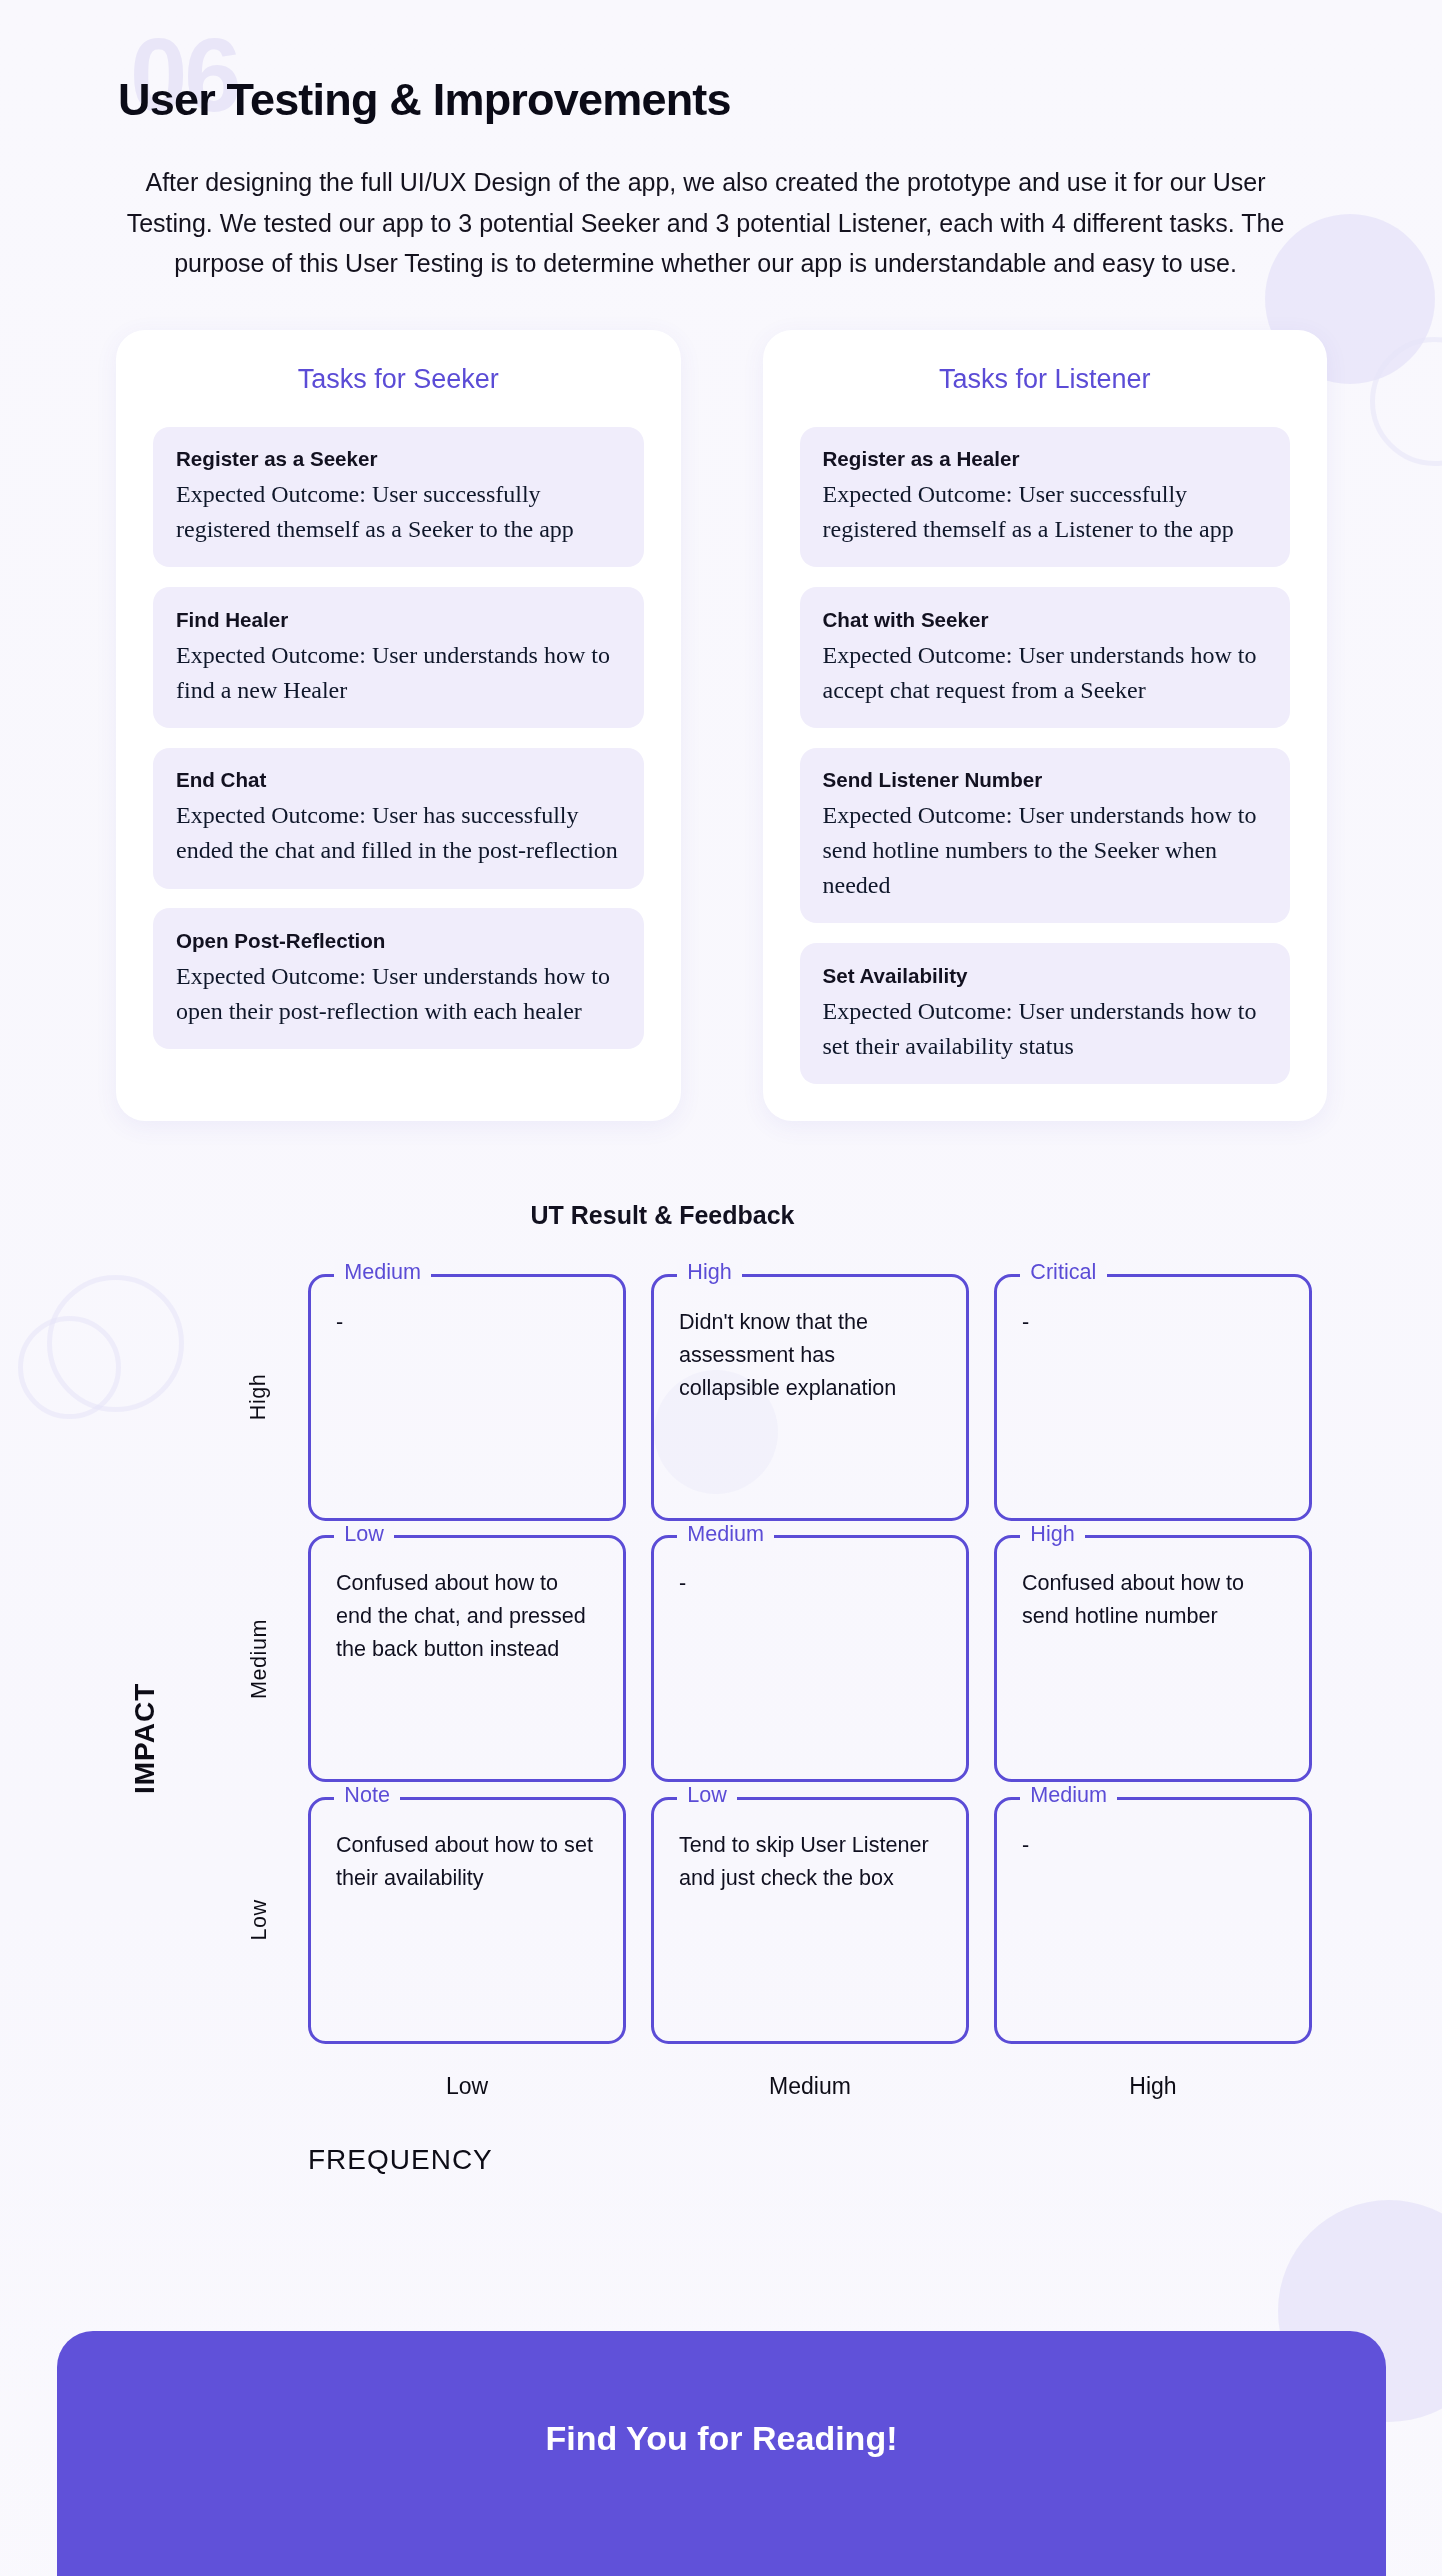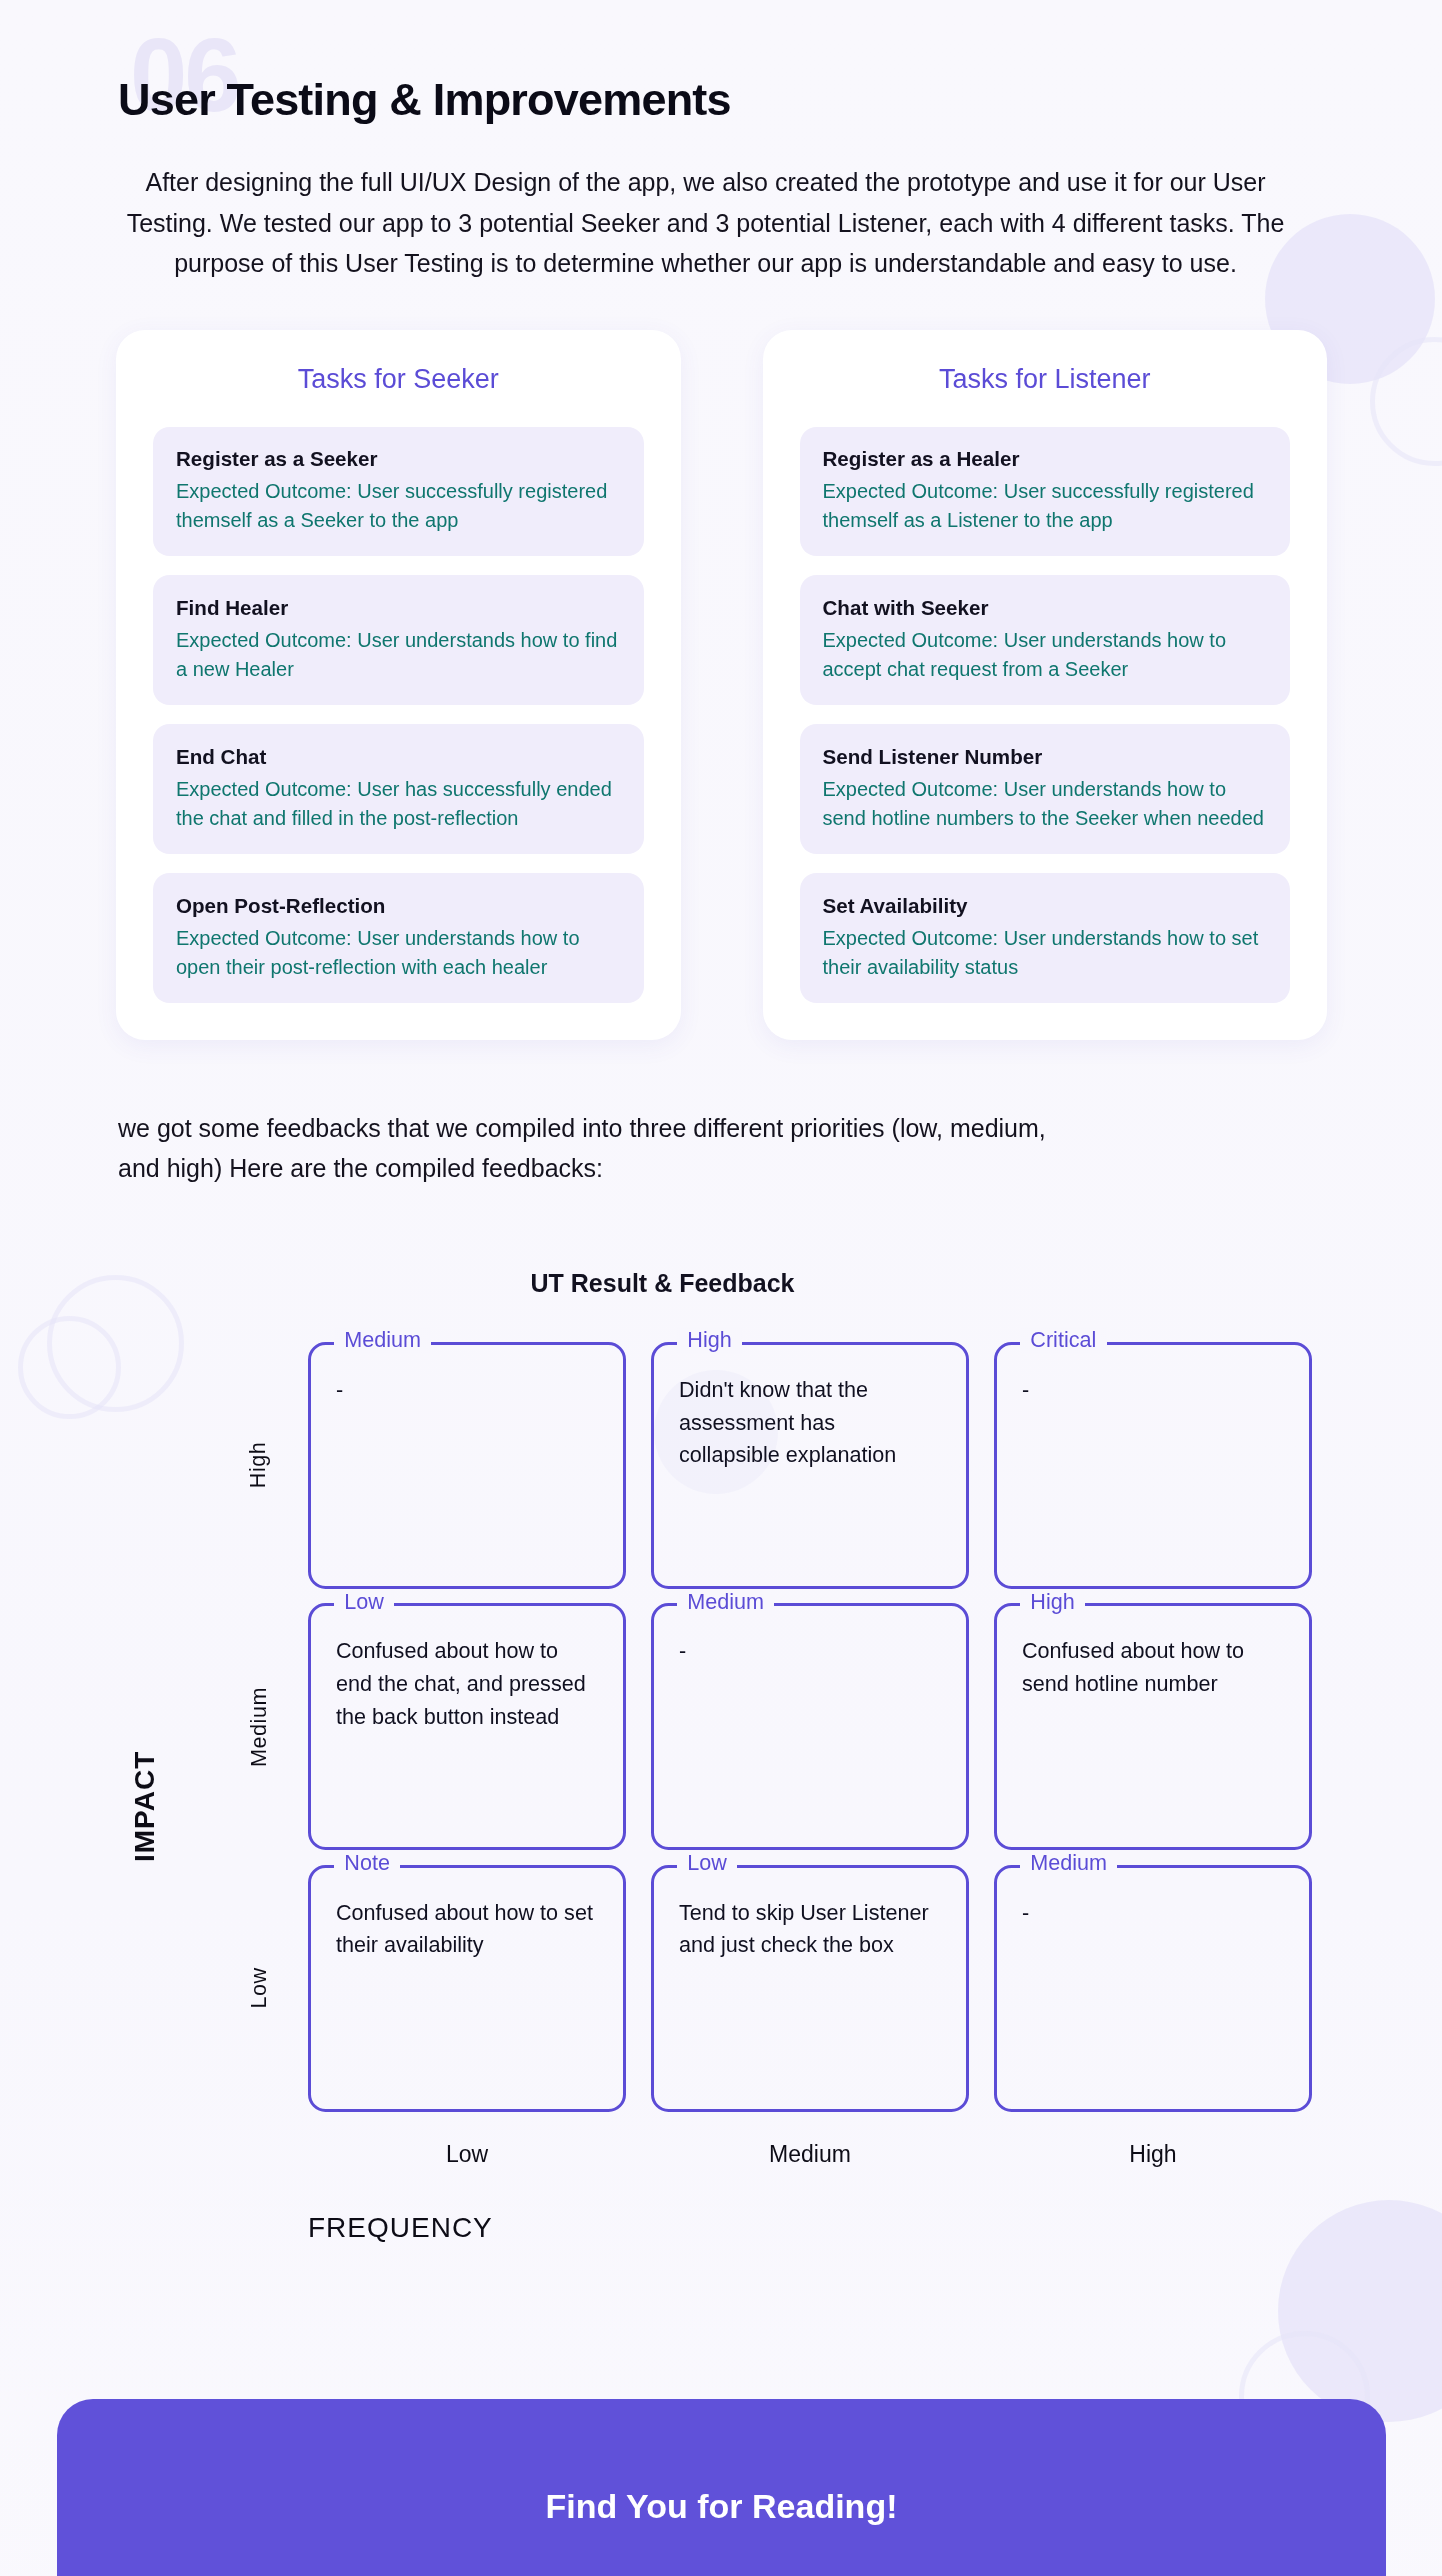--- a/index.html
+++ b/index.html
@@ -94,23 +94,24 @@
     margin-bottom: 19.6px;
   }
   .task-item:last-child { margin-bottom: 0; }
   .task-item-name {
     font-size: 20.6px;
     font-weight: 700;
     color: #121120;
     margin-bottom: 6.2px;
   }
   .task-item-outcome {
-    font-size: 20px;
+    font-size: 24px;
     line-height: 1.45;
-    color: #0f766e;
+    color: #0f172a;
+    font-family: Liberation Serif, serif;
   }
 
   
   .feedback-lead {
     padding: 0 118px;
     margin-top: 68px;
     width: 1200px;
     font-size: 25px;
     line-height: 1.62;
     color: #14121e;
@@ -291,21 +292,20 @@
           <div class="task-item-outcome">Expected Outcome: User understands how to send hotline numbers to the Seeker when needed</div>
         </div>
         <div class="task-item">
           <div class="task-item-name">Set Availability</div>
           <div class="task-item-outcome">Expected Outcome: User understands how to set their availability status</div>
         </div>
       </div>
 
     </div>
 
-    <p class="feedback-lead">we got some feedbacks that we compiled into three different priorities (low, medium, and high) Here are the compiled feedbacks:</p>
 
     <div class="matrix-title">UT Result &amp; Feedback</div>
 
     <div class="matrix-wrap">
 
       <div class="impact-label">IMPACT</div>
 
       <div class="matrix-grid">
 
         <div class="matrix-row">

